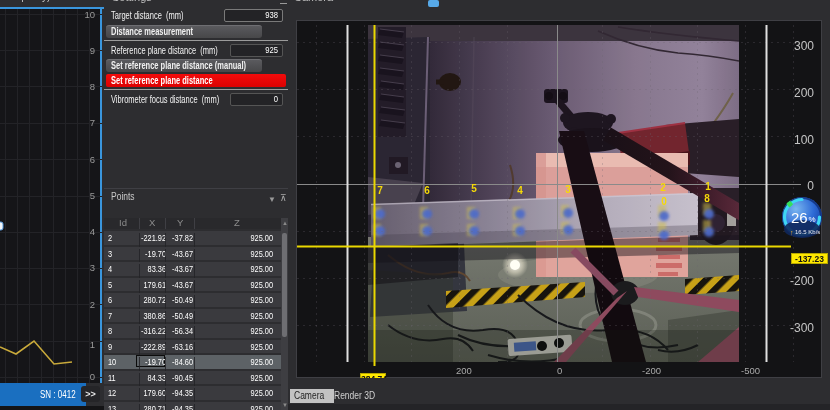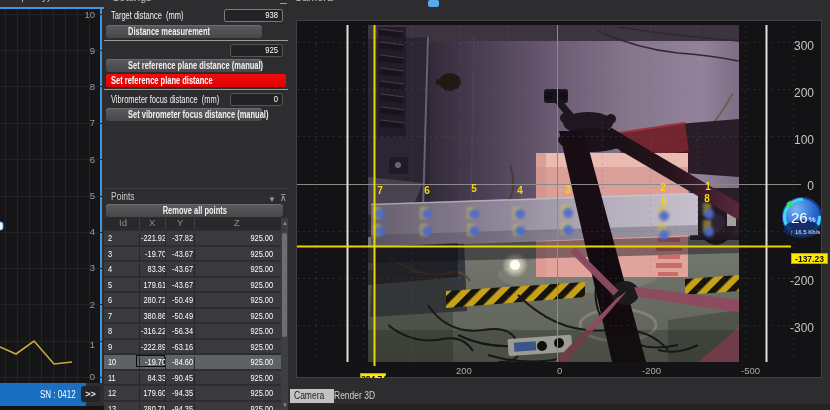--- a/index.html
+++ b/index.html
@@ -23,21 +23,21 @@
 
   
   #midpanel { left:104px; top:0; width:184px; height:410px; background:#2d2d30; }
   .ptitle { position:absolute; height:7px; overflow:hidden; }
   .ptitle span { position:absolute; top:-9px; font-size:11px; color:#c0c0c0; }
   .slabel { position:absolute; color:#f2f2f2; font-size:10px; font-weight:normal; white-space:nowrap; }
   .vbox { position:absolute; width:59px; height:13px; background:#232326; border:1px solid #7a7a7a;
      border-radius:2px; color:#fff; font-size:9px; text-align:right; padding-right:4px; line-height:11px; }
   .gbtn { position:absolute; left:2px; width:156px; height:13px; border-radius:3px;
      background:linear-gradient(#5a5a5e,#474749); border-top:1px solid #6e6e72;
-     color:#f0f0f0; font-size:10px; font-weight:bold; line-height:12px; padding-left:22px; white-space:nowrap; }
+     color:#f0f0f0; font-size:10px; font-weight:bold; line-height:12px; padding-left:5px; white-space:nowrap; }
   .rbtn { position:absolute; left:2px; width:180px; height:13px; border-radius:2px;
      background:linear-gradient(#f30b0b,#dc0202);
      color:#fff; font-size:10px; font-weight:bold; line-height:13px; padding-left:5px; white-space:nowrap; }
   .sq { display:inline-block; transform:scaleX(0.75); transform-origin:0 50%; white-space:nowrap; }
   .sep { position:absolute; left:0; width:184px; height:1px; background:#9b9b9b; }
 
   
   .trow { position:absolute; left:0; width:177px; height:13.5px; background:#3a3a3e; color:#fff; font-size:9px; }
   .trow div { position:absolute; top:2px; transform:scaleX(0.82); white-space:nowrap; }
   .c-id { left:4px; transform-origin:0 50%; }
@@ -124,34 +124,33 @@
     <div class="ptitle" style="left:8px;top:0;width:120px">
         <span>Settings</span>
       </div>
     <div style="position:absolute;left:176px;top:3px;width:7px;height:1px;background:#999"></div>
 
     <div class="slabel" style="left:7px;top:10px"><span class="sq">Target distance &nbsp;(mm)</span></div>
     <div class="vbox" style="left:120px;top:9px"><span class="sq" style="transform-origin:100% 50%;transform:scaleX(0.85)">938</span></div>
     <div class="gbtn" style="top:25px"><span class="sq">Distance measurement</span></div>
     <div class="sep" style="top:40px"></div>
 
+    <div class="slabel" style="left:7px;top:45px"><span class="sq">Reference plane distance &nbsp;(mm)</span></div>
     <div class="vbox" style="left:126px;top:44px;width:53px;border-color:#555"><span class="sq" style="transform-origin:100% 50%;transform:scaleX(0.85)">925</span></div>
     <div class="gbtn" style="top:59px"><span class="sq">Set reference plane distance (manual)</span></div>
     <div class="rbtn" style="top:74px"><span class="sq">Set reference plane distance</span></div>
     <div class="sep" style="top:89px"></div>
 
     <div class="slabel" style="left:7px;top:94px"><span class="sq">Vibrometer focus distance &nbsp;(mm)</span></div>
     <div class="vbox" style="left:126px;top:93px;width:53px;border-color:#555"><span class="sq" style="transform-origin:100% 50%;transform:scaleX(0.85)">0</span></div>
-    <div class="gbtn" style="top:108px"><span class="sq">Set vibrometer focus distance (manual)</span></div>
 
     <div style="position:absolute;left:0;top:188px;width:184px;height:1px;background:#3f3f44"></div>
     <div class="slabel" style="left:7px;top:191px;font-weight:normal;color:#c8c8c8"><span class="sq" style="transform:scaleX(0.85)">Points</span></div>
     <div style="position:absolute;left:164px;top:195px;width:7px;height:4px;color:#999;font-size:8px">▼</div>
     <div style="position:absolute;left:176px;top:193px;color:#aaa;font-size:9px">⊼</div>
-    <div class="gbtn" style="top:204px;width:177px;text-align:center;padding-left:0"><span class="sq" style="transform-origin:50% 50%">Remove all points</span></div>
 
     <div style="position:absolute;left:0;top:218px;width:177px;height:11px;background:#29292c;color:#8c8c8c;font-size:9.5px">
       <div style="position:absolute;left:15px;top:-1px">Id</div>
       <div style="position:absolute;left:45px;top:-1px">X</div>
       <div style="position:absolute;left:73px;top:-1px">Y</div>
       <div style="position:absolute;left:130px;top:-1px">Z</div>
       <div style="position:absolute;left:35px;top:0;width:1px;height:11px;background:#3f3f44"></div>
       <div style="position:absolute;left:61px;top:0;width:1px;height:11px;background:#3f3f44"></div>
       <div style="position:absolute;left:90px;top:0;width:1px;height:11px;background:#3f3f44"></div>
     </div>

